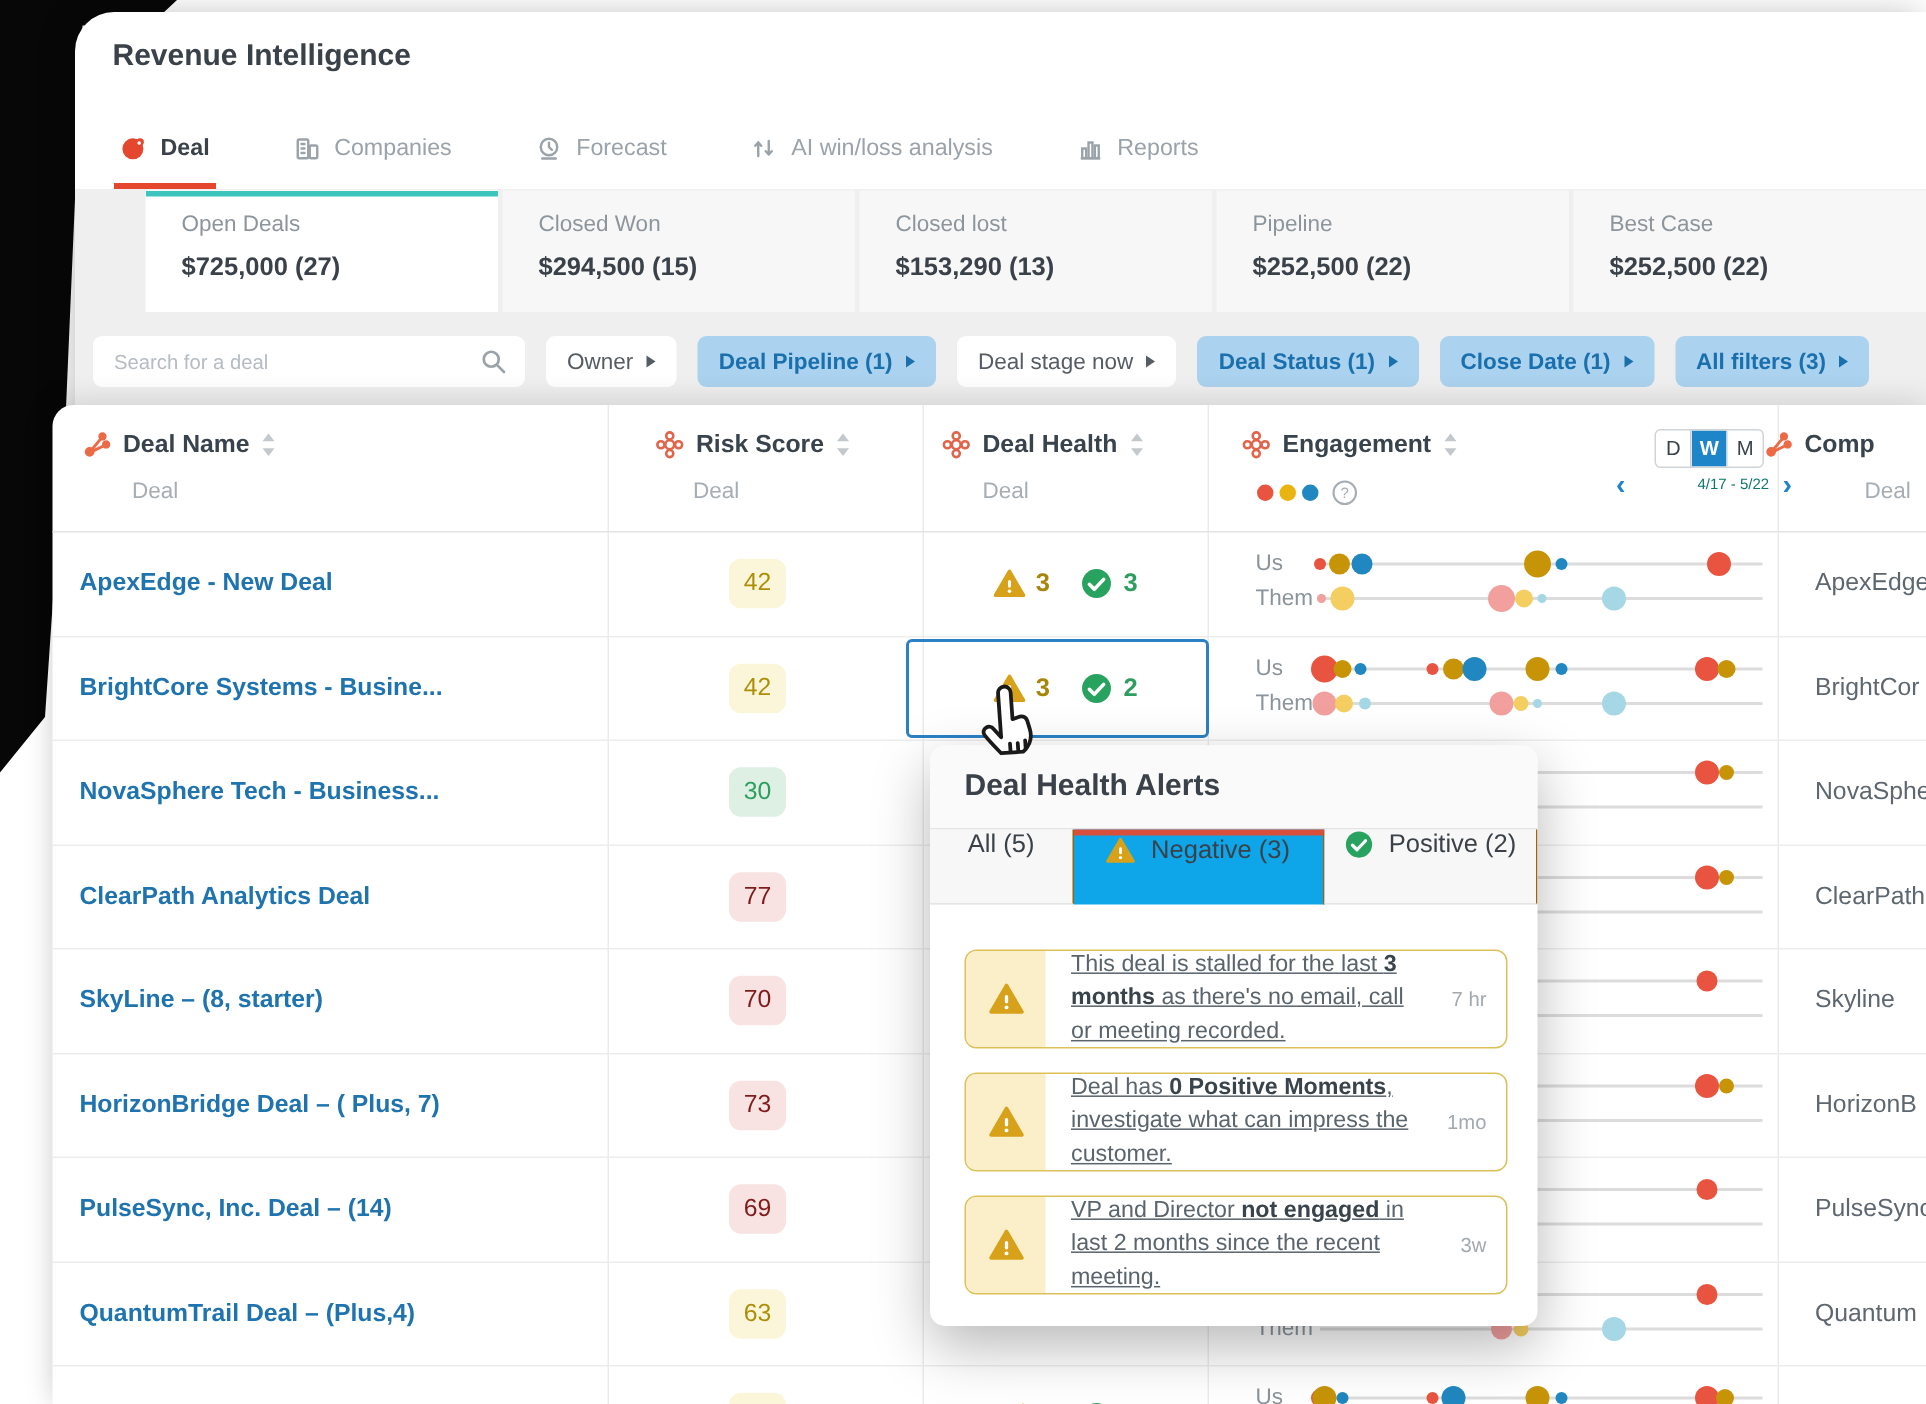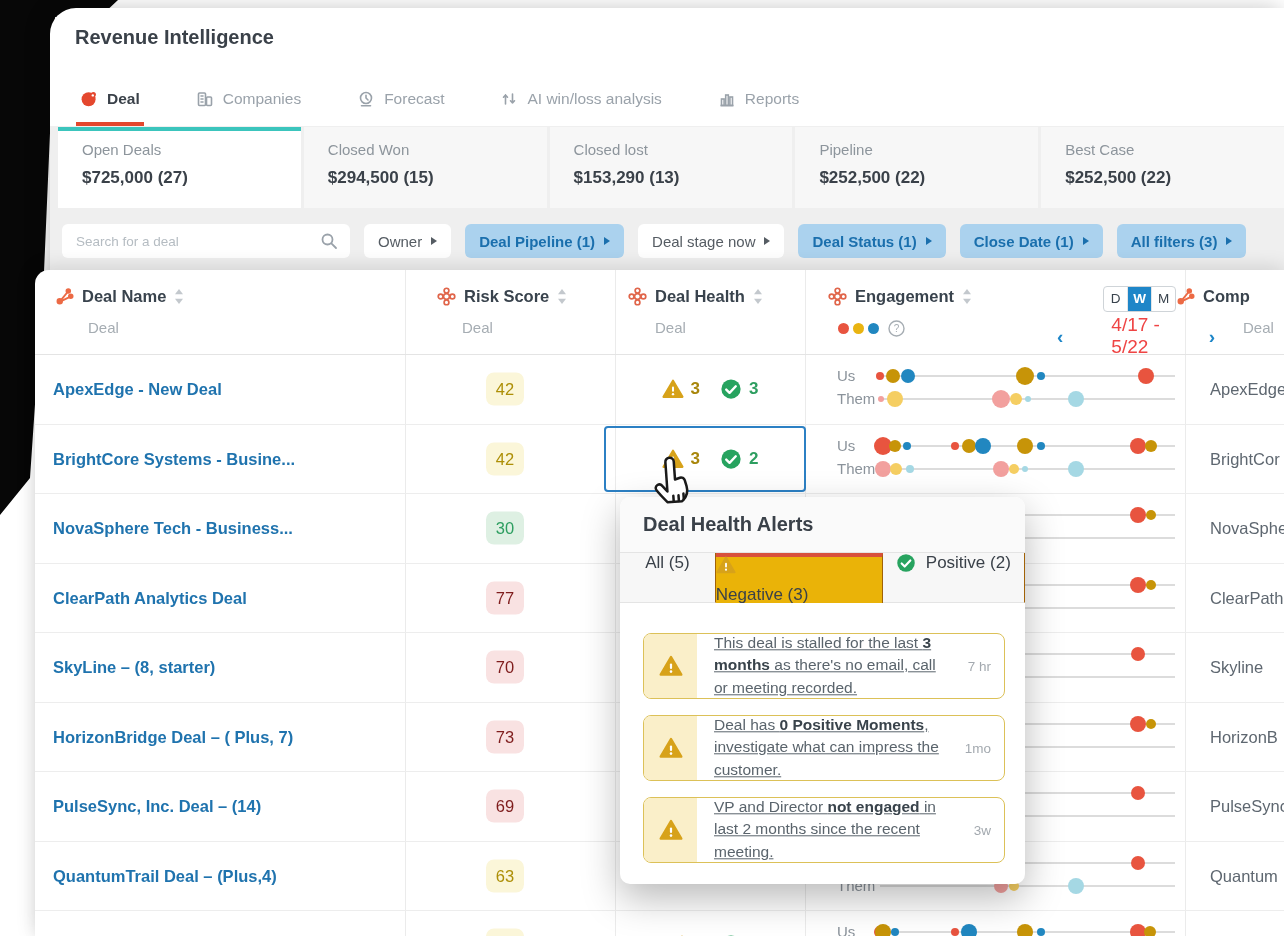--- a/index.html
+++ b/index.html
@@ -10,21 +10,21 @@
   .main-card{position:absolute;left:50px;top:8px;right:0;bottom:0;background:#fff;
              border-top-left-radius:26px;box-shadow:-4px 0 22px rgba(0,0,0,.22);}
   .title{position:absolute;left:25px;top:18px;font-size:20px;font-weight:bold;color:#3a4149;}
   .nav{position:absolute;left:26px;top:68px;height:50px;display:flex;align-items:stretch;gap:48px;}
   .tab{display:flex;align-items:center;gap:9px;font-size:15.5px;color:#9aa2aa;
        border-bottom:4px solid transparent;padding:0 4px;cursor:pointer;white-space:nowrap;}
   .tab.active{color:#3a4149;font-weight:bold;border-bottom-color:#e4472e;}
   .cards-band{position:absolute;left:0;right:0;top:118px;height:152px;background:#efefef;}
   .cards{position:absolute;left:8px;right:0;top:119px;height:81px;display:flex;gap:3px;}
   .card{flex:1;background:#f7f7f7;padding:14px 0 0 24px;box-sizing:border-box;}
-  .card.active{background:#fff;box-shadow:inset 0 4px 0 #3bc5bd;}
+  .card.active{background:#fff;box-shadow:inset 0 4px 0 #3bc5bd;margin-left:39px;}
   .card .clabel{font-size:15px;color:#8d959c;}
   .card .cvalue{font-size:17px;font-weight:bold;color:#3a4149;margin-top:10px;}
   .filterbar{position:absolute;left:0;right:0;top:205px;height:56px;display:flex;align-items:center;gap:14px;padding-left:12px;}
   .search{width:288px;height:34px;background:#fff;border-radius:6px;display:flex;align-items:center;
           padding:0 12px;box-sizing:border-box;}
   .search input{border:none;outline:none;background:transparent;flex:1;font-size:13.5px;color:#5a646c;
           font-family:"Liberation Sans",sans-serif;}
   .search input::placeholder{color:#b5bcc2;}
   .chips{display:flex;gap:14px;align-items:center;}
   .chip{height:34px;border-radius:6px;background:#fff;display:flex;align-items:center;gap:9px;
@@ -40,21 +40,21 @@
           font-size:16.5px;font-weight:bold;color:#39434d;white-space:nowrap;}
   .hsub{position:absolute;top:49px;font-size:15px;color:#a6adb3;}
   .legend{position:absolute;left:803px;top:50px;display:flex;align-items:center;gap:4px;}
   .ldot{width:11px;height:11px;border-radius:50%;}
   .dwm{position:absolute;left:1068px;top:16px;display:flex;border:1px solid #cfd4d8;border-radius:4px;overflow:hidden;background:#fff;}
   .dwm span{width:23px;height:24px;line-height:24px;text-align:center;font-size:13.5px;color:#39434d;cursor:pointer;}
   .dwm span.sel{background:#1e86c8;color:#fff;font-weight:bold;}
   .dwm span + span{border-left:1px solid #e2e5e8;}
   .datenav{position:absolute;left:1022px;top:44px;width:158px;display:flex;align-items:center;justify-content:center;gap:9px;}
   .chev{font-size:19px;font-weight:bold;color:#1e86c8;cursor:pointer;line-height:1;}
-  .drange{font-size:19px;color:#ef4444;margin-left:39px;}
+  .drange{font-size:10px;color:#0f766e;margin-left:39px;}
   .rows{position:absolute;left:0;right:0;top:85px;bottom:0;}
   .row{position:absolute;left:0;right:0;height:69.5px;border-bottom:1px solid #ededed;box-sizing:border-box;}
   .deal-link{position:absolute;left:18px;top:50%;transform:translateY(-50%);
              font-size:16.5px;font-weight:bold;color:#1f73ae;cursor:pointer;white-space:nowrap;}
   .rbadge{position:absolute;left:451px;top:50%;transform:translateY(-50%);width:38px;height:33px;
           line-height:33px;text-align:center;border-radius:8px;font-size:16.5px;}
   .rbadge.yellow{background:#fbf6d9;color:#ad8f07;}
   .rbadge.green{background:#def0e3;color:#2d9e60;}
   .rbadge.red{background:#f9e2e2;color:#7f1d1d;}
   .health{position:absolute;left:580px;width:190px;top:0;bottom:0;display:flex;align-items:center;justify-content:center;gap:20px;}
@@ -69,21 +69,21 @@
            font-size:16.5px;color:#5e6770;white-space:nowrap;}
   .sel-box{position:absolute;left:604px;top:426px;width:198px;height:62px;border:2px solid #2c80c4;
            border-radius:4px;z-index:5;}
   .popup{position:absolute;left:620px;top:497px;width:405px;height:387px;background:#fff;border-radius:10px;
          box-shadow:0 14px 38px rgba(0,0,0,.28);z-index:50;overflow:hidden;}
   .phead{height:55px;background:#fafafa;border-bottom:1px solid #e4e4e4;display:flex;align-items:center;padding-left:23px;
          font-size:20px;font-weight:bold;color:#3a4149;}
   .ptabs{display:flex;height:50px;}
   .ptab{display:flex;align-items:flex-start;justify-content:center;gap:10px;font-size:17px;color:#3a4149;
         background:#f7f7f7;border-right:1px solid #a16207;border-bottom:1px solid #e4e4e4;box-sizing:border-box;cursor:pointer;}
-  .ptab.active{background:#eab308;border-top:4px solid #d8503c;border-bottom:none;font-weight:normal;flex-direction:column;}
+  .ptab.active{background:#0ea5e9;border-top:4px solid #d8503c;border-bottom:none;font-weight:normal;}
   .alert{position:absolute;left:23px;right:20px;height:64px;border:1.5px solid #dcc158;border-radius:8px;
          background:#fff;overflow:hidden;cursor:pointer;}
   .astrip{position:absolute;left:0;top:0;bottom:0;width:53px;background:#faefc9;display:flex;align-items:center;justify-content:center;}
   .atext{position:absolute;left:70px;right:62px;top:50%;transform:translateY(-50%);
          font-size:15.5px;color:#5a646c;line-height:1.45;text-decoration:underline;}
   .atext b{color:#39434b;}
   .atime{position:absolute;right:13px;top:50%;transform:translateY(-50%);font-size:13.5px;color:#a3a9af;}
   .cursor{position:absolute;left:645px;top:453px;width:56px;height:56px;z-index:60;transform:rotate(-4deg);}
   .iconwrap{display:inline-flex;align-items:center;}
 </style>

